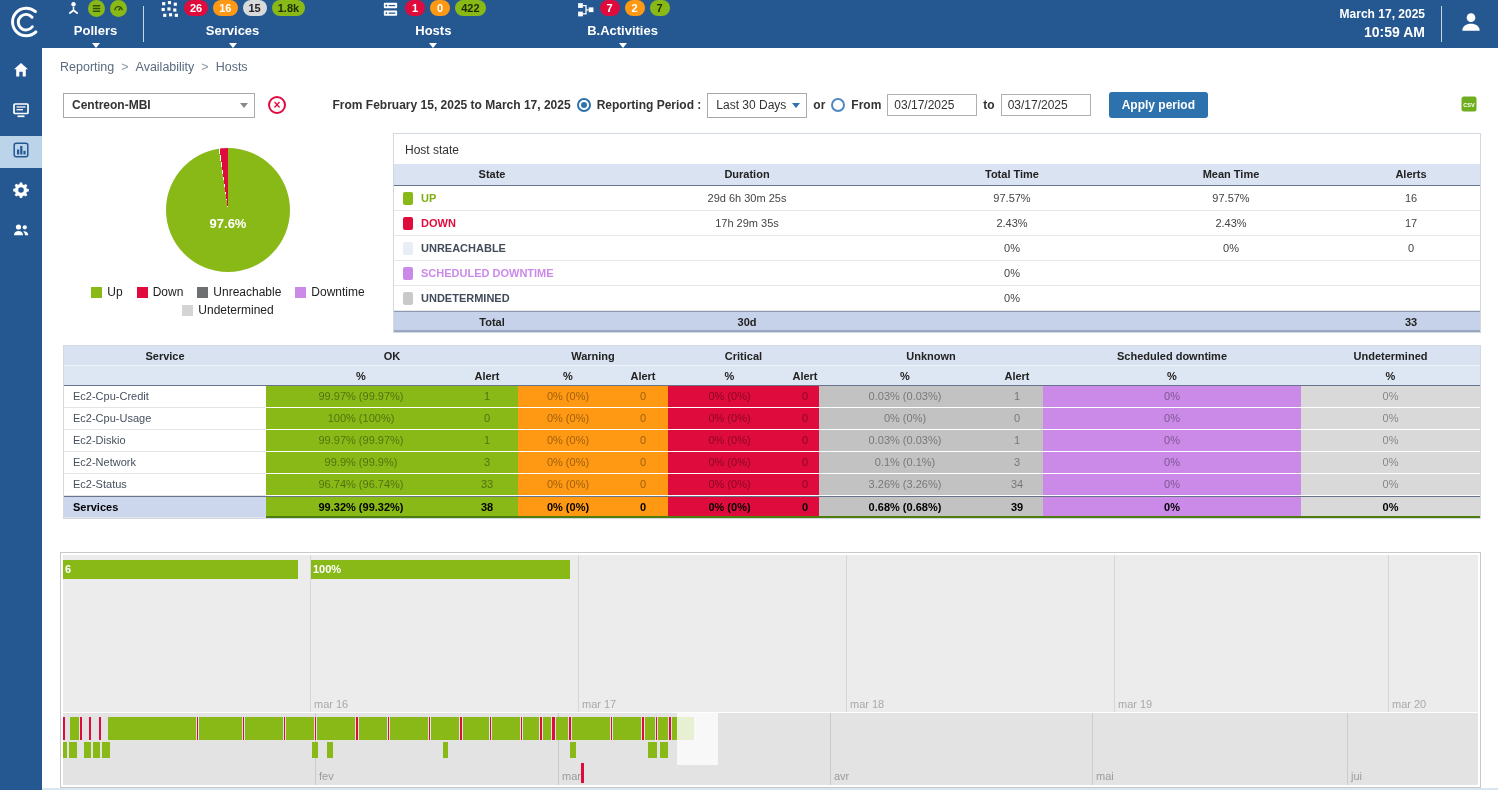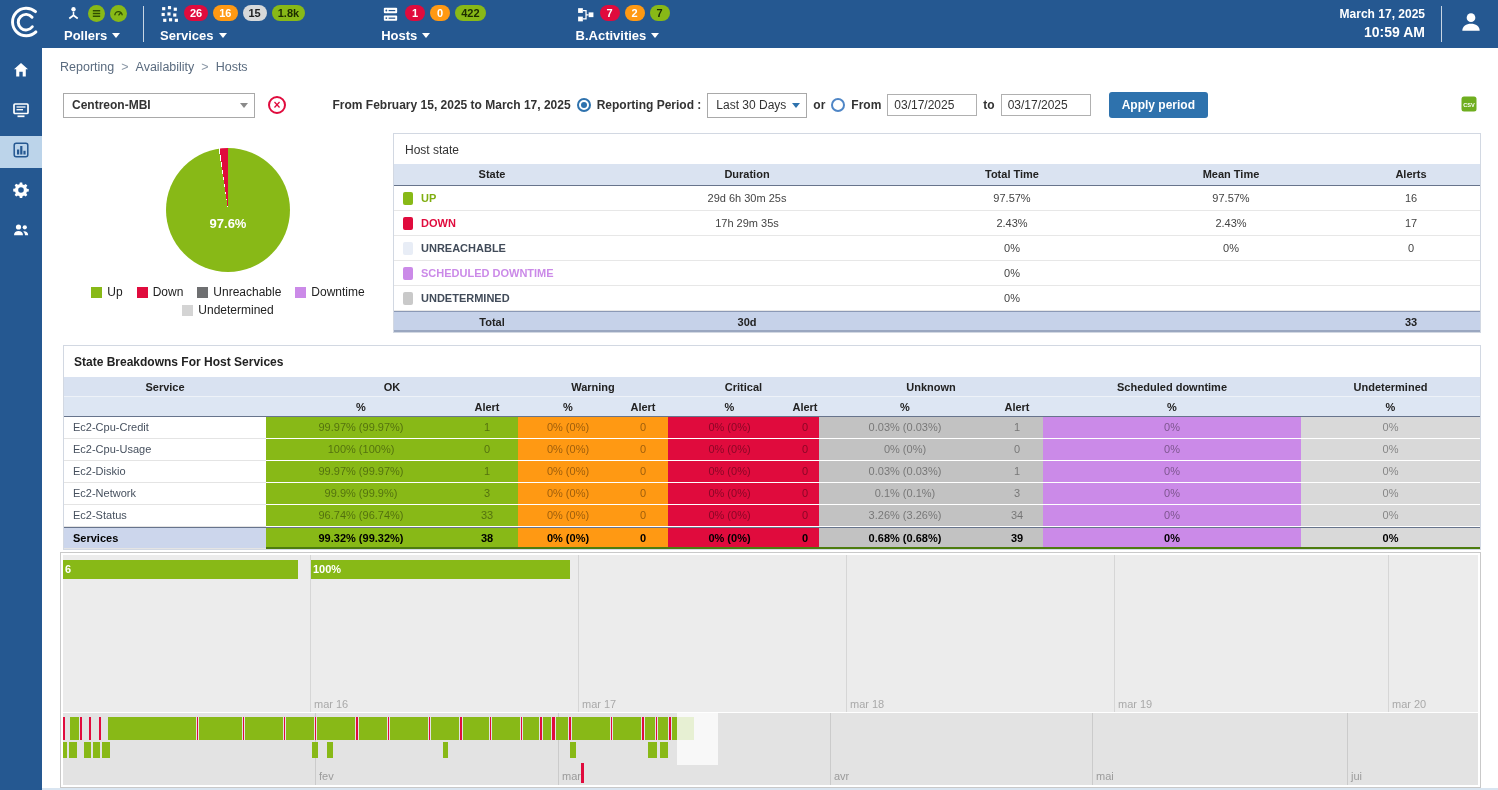--- a/index.html
+++ b/index.html
@@ -4,21 +4,21 @@
 <style>
   * { margin:0; padding:0; box-sizing:border-box; }
   html,body { width:1498px; height:790px; overflow:hidden; background:#fff;
     font-family:"Liberation Sans", sans-serif; }
   
   .navbar { position:absolute; left:0; top:0; width:1498px; height:48px; background:#255891;
     display:flex; align-items:stretch; color:#fff; }
   .logo { width:52px; display:flex; align-items:center; justify-content:center; cursor:pointer; }
   .nav-item { display:flex; flex-direction:column; justify-content:center; padding:3px 12px; cursor:pointer; }
   .nav-top { display:flex; align-items:flex-start; gap:5px; height:20px; }
-  .nav-label { display:flex; align-items:center; gap:5px; font-size:13px; font-weight:bold; margin-top:3px; }
+  .nav-label { display:flex; align-items:center; gap:5px; font-size:13px; font-weight:bold; margin-top:3px;flex-direction:column; }
   .caret { width:0; height:0; border-left:4px solid transparent; border-right:4px solid transparent;
     border-top:5px solid #fff; display:inline-block; }
   .badge { min-width:20px; padding:1px 6px; border-radius:9px; font-size:11px; font-weight:bold;
     text-align:center; line-height:14px; }
   .mini-ic { width:17px; height:17px; border-radius:50%; background:#88b917; display:flex;
     align-items:center; justify-content:center; }
   .nav-divider { width:1px; background:rgba(255,255,255,.75); height:36px; align-self:center; margin:0 4px; }
   .nav-right { margin-left:auto; display:flex; align-items:center; padding-right:14px; gap:12px; }
   .nav-date { text-align:right; line-height:1.3; }
   .nav-date .d1 { font-size:12px; font-weight:bold; }
@@ -410,21 +410,20 @@
     <div class="hs-total">
       <div class="hc1">Total</div>
       <div class="hc2">30d</div>
       <div class="hc3"></div>
       <div class="hc4"></div>
       <div class="hc5">33</div>
     </div>
   </div>
 
   <div class="bd-panel">
-    <div class="bd-title">State Breakdowns For Host Services</div>
     <div class="bd-h1">
       <div class="g1">Service</div>
       <div class="g2">OK</div>
       <div class="g3">Warning</div>
       <div class="g4">Critical</div>
       <div class="g5">Unknown</div>
       <div class="g6">Scheduled downtime</div>
       <div class="g7">Undetermined</div>
     </div>
     <div class="bd-h2">

